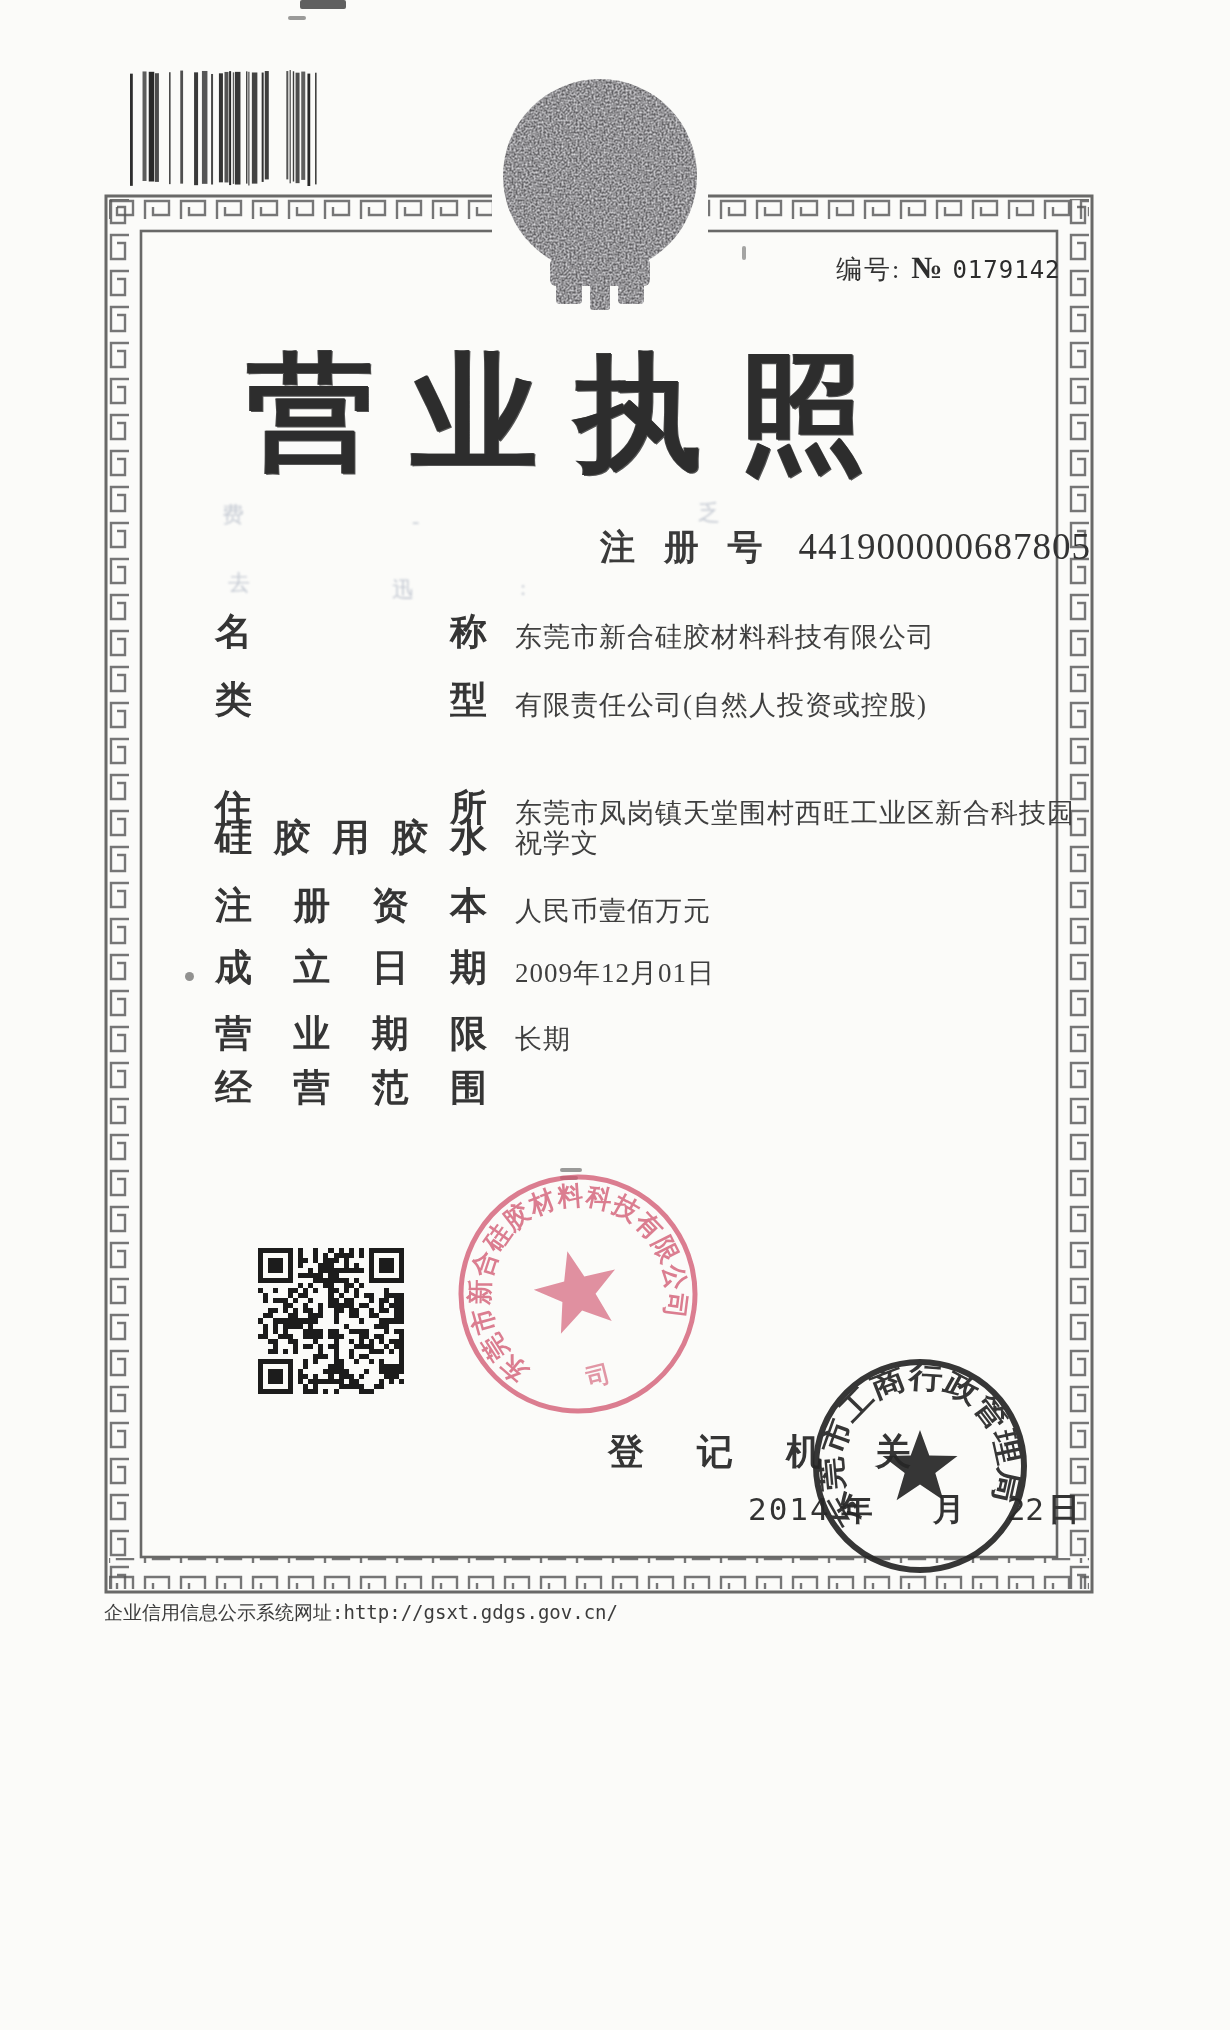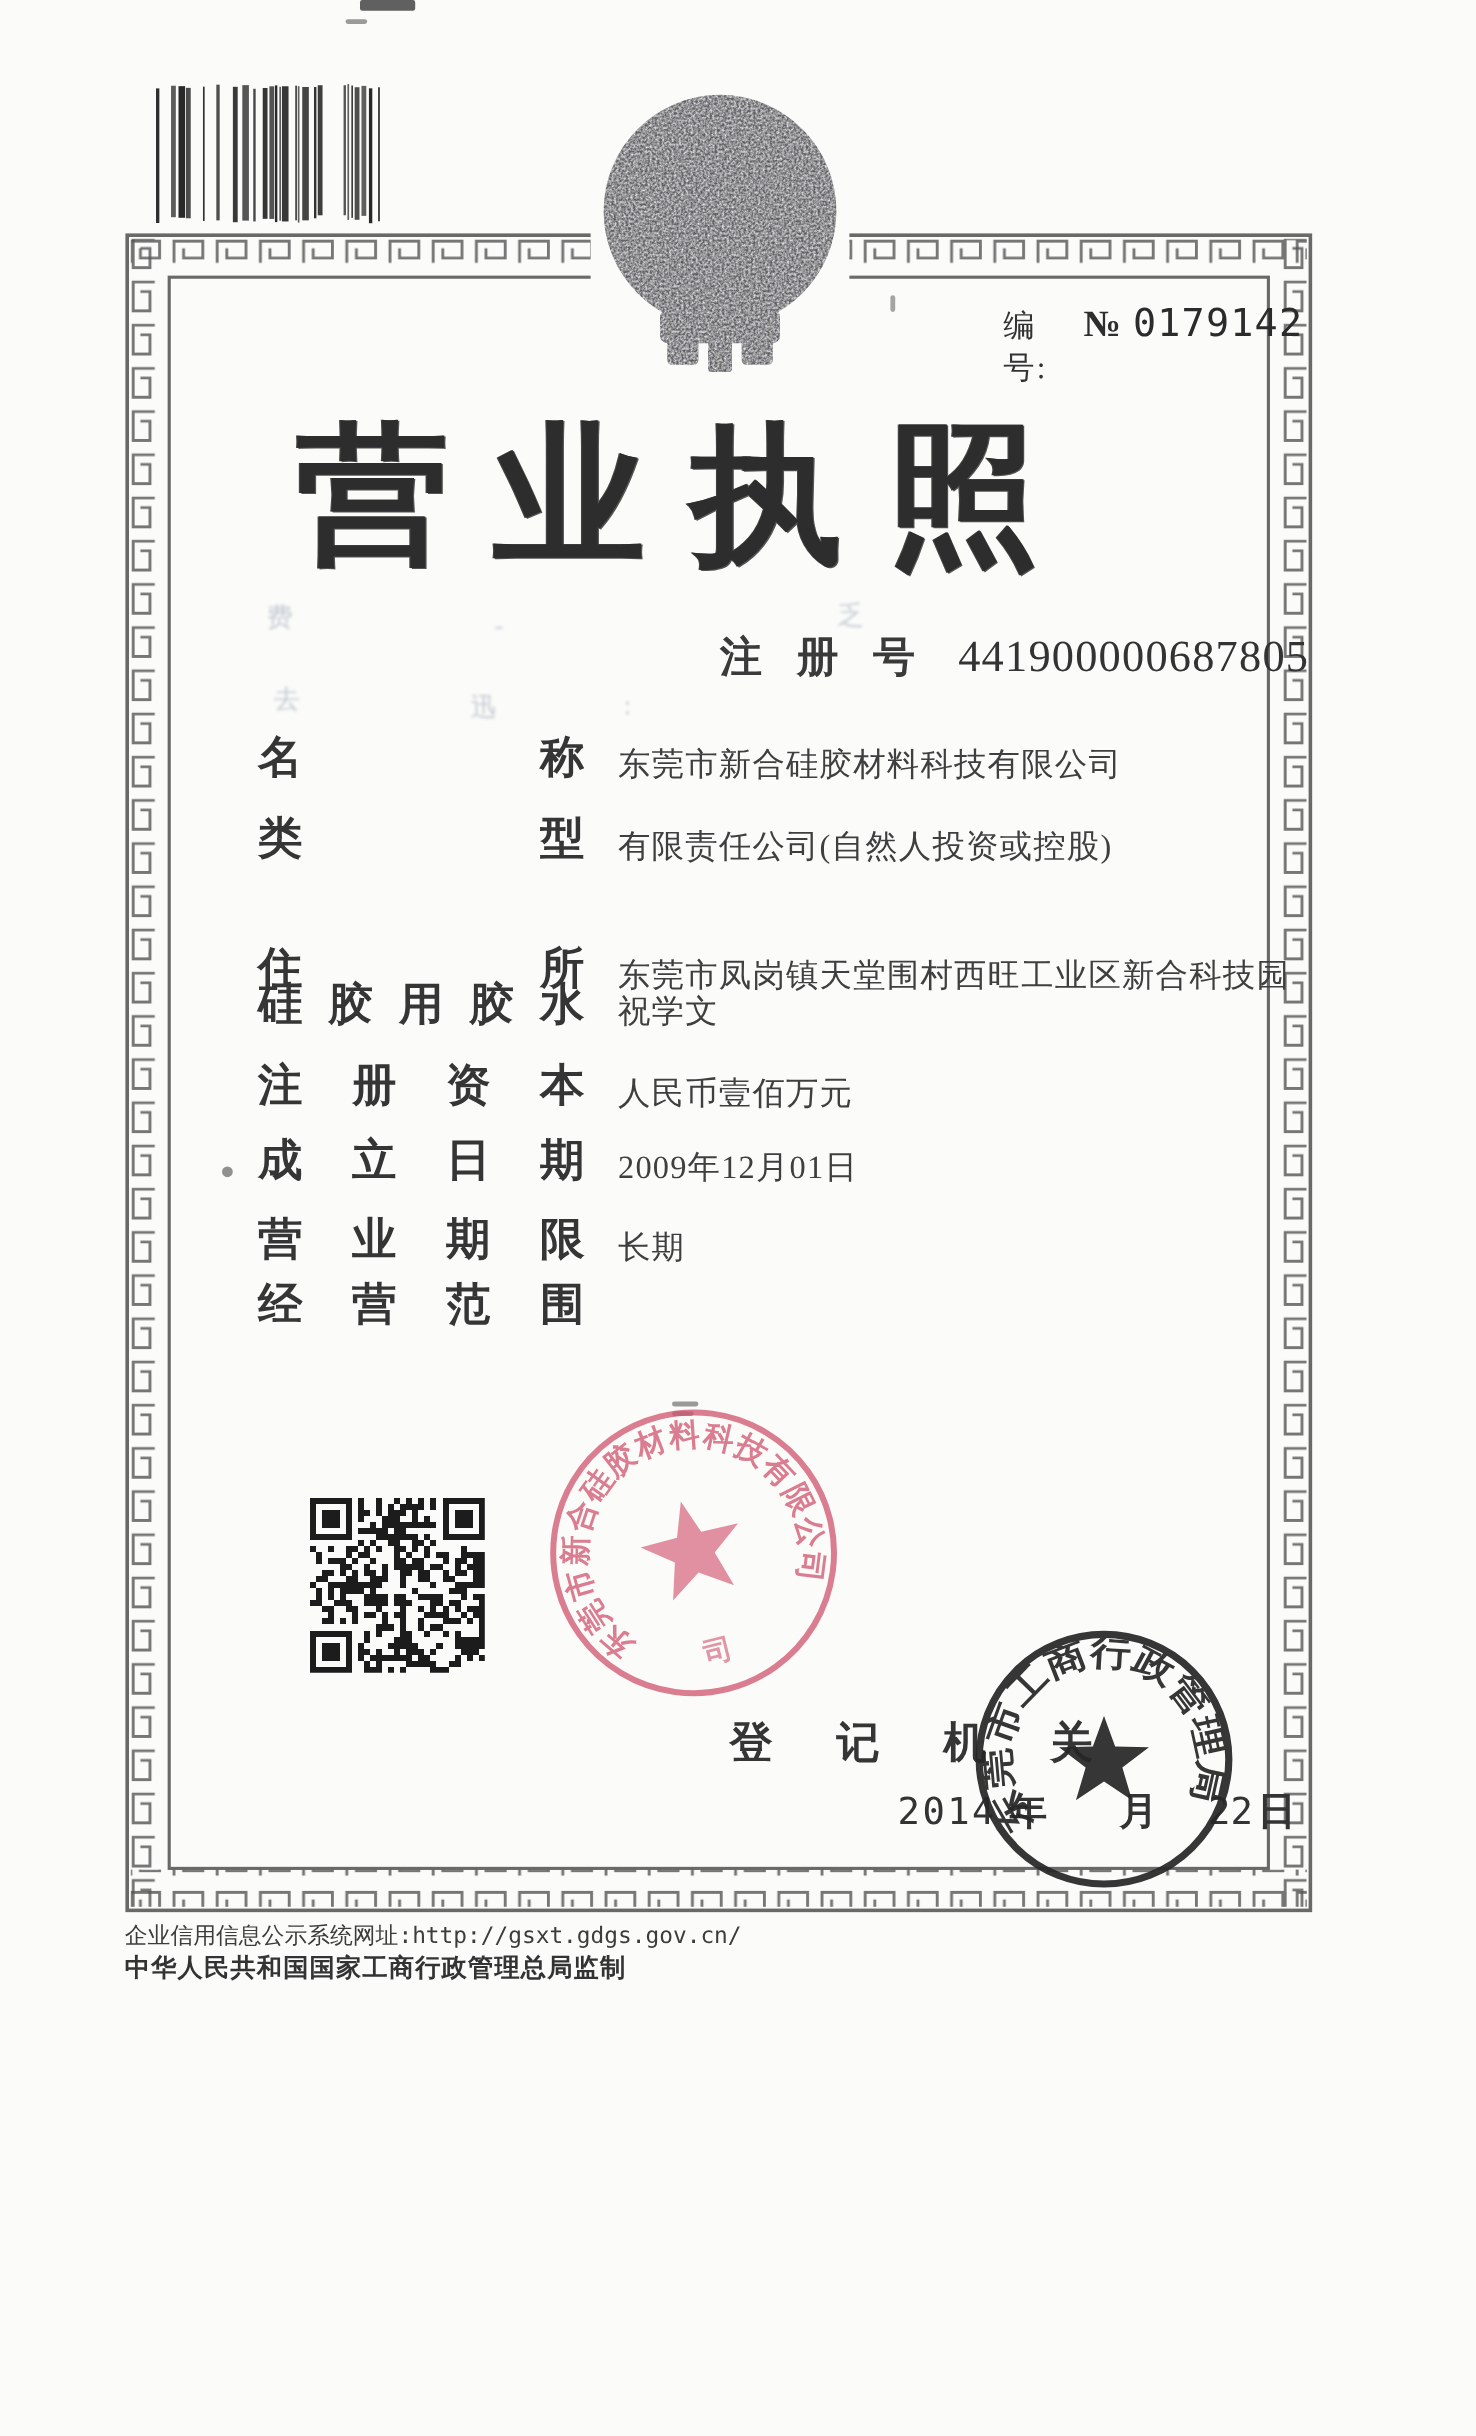--- a/index.html
+++ b/index.html
@@ -23,21 +23,21 @@
   #emblem{left:492px;top:76px;width:216px;height:236px;z-index:5;}
 
   
   #frame{left:104px;top:194px;width:990px;height:1400px;z-index:1;}
 
   
   .serial{left:836px;top:250px;width:250px;display:flex;align-items:baseline;
           gap:10px;z-index:6;}
   .serial .lab{font-size:26px;letter-spacing:2px;color:#333;}
   .serial .nosign{font-size:31px;font-weight:bold;}
-  .serial .num{font-size:32px;font-family:"DejaVu Sans Mono",monospace;
+  .serial .num{font-size:24px;font-family:"DejaVu Sans Mono",monospace;
                letter-spacing:1px;color:#2b2b2b;}
 
   
   .title{left:104px;top:330px;width:905px;text-align:center;
          font-size:126px;font-weight:900;letter-spacing:38px;
          text-indent:38px;color:#2d2d2d;z-index:6;
          text-shadow:1px 1px 0 #555, -1px 0 0 #444;}
 
   
   .regline{left:600px;top:524px;display:flex;align-items:baseline;gap:26px;z-index:6;}
@@ -577,14 +577,13 @@
   </defs>
   <circle cx="112" cy="112" r="104" fill="none" stroke="#262626" stroke-width="6"></circle>
   <path fill="#262626" d="M112,76 L121.3,101.5 L149.5,102 L127.3,119 L135.4,146.2 L112,130.6 L88.6,146.2 L96.7,119 L74.5,102 L102.7,101.5 Z"></path>
   <text fill="#262626" font-size="29" font-weight="bold" font-family="Liberation Serif, serif">
     <textPath href="#barc" startOffset="4" textLength="338" lengthAdjust="spacingAndGlyphs">东莞市工商行政管理局</textPath>
   </text>
 </svg>
 
 <div class="abs footer">
   <span class="fl">企业信用信息公示系统网址:http://gsxt.gdgs.gov.cn/</span>
-  <span class="fr">中华人民共和国国家工商行政管理总局监制</span>
 </div>
 
 </body></html>

